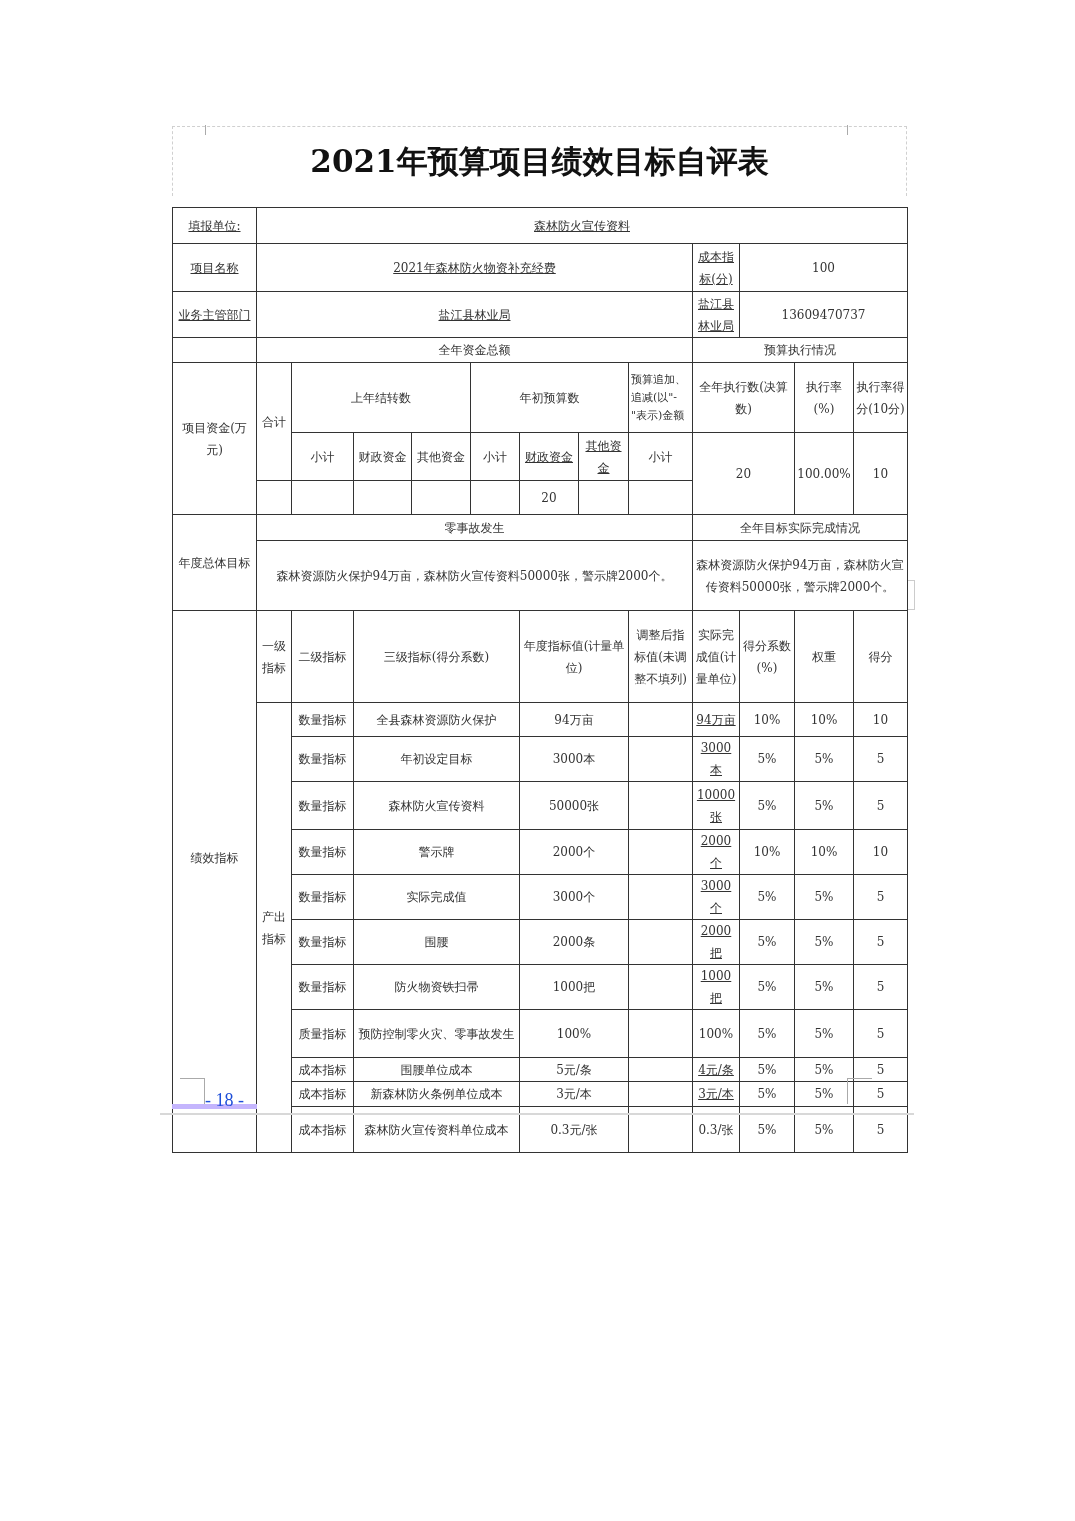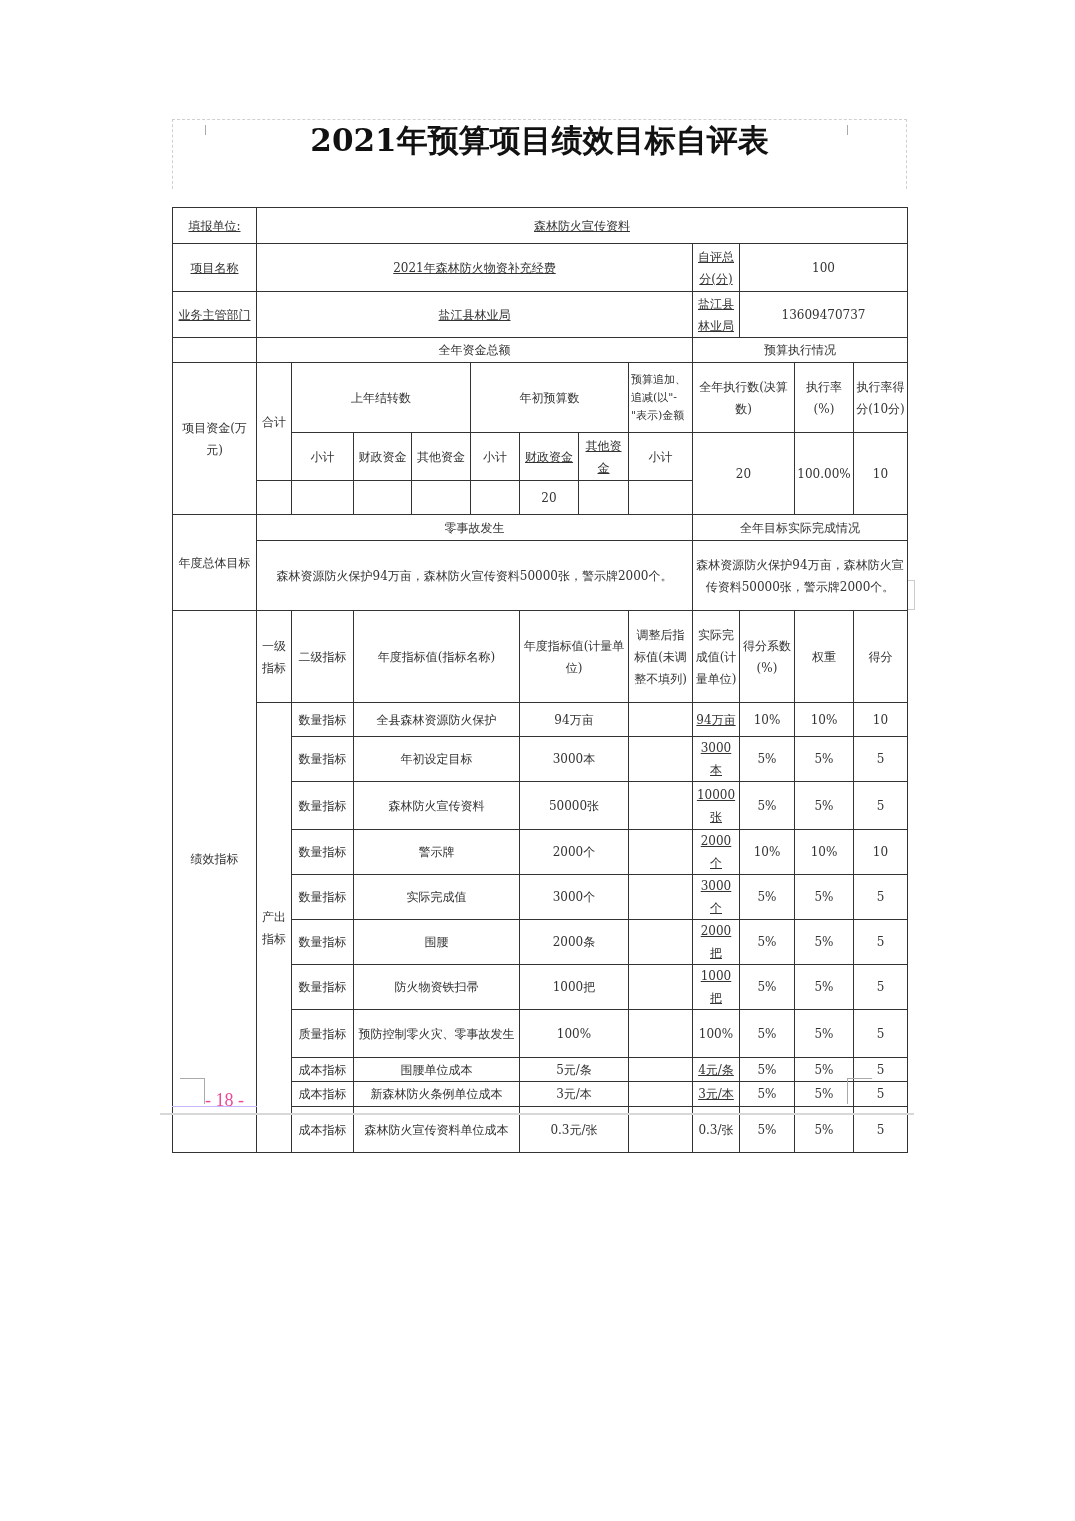--- a/index.html
+++ b/index.html
@@ -1,23 +1,23 @@
 <!DOCTYPE html>
 <html><head>
 <meta charset="utf-8">
 <style>
   html, body { margin:0; padding:0; background:#ffffff; }
   body { width:1075px; height:1521px; position:relative; font-family:"DejaVu Serif","Liberation Serif",serif; color:#222; overflow:hidden; }
-  .title-box { position:absolute; left:172px; top:119px; width:735px; height:70px; border:1px dashed #d0d0d0; border-bottom:none; box-sizing:border-box; display:flex; align-items:flex-start; justify-content:center; }
+  .title-box { position:absolute; left:172px; top:126px; width:735px; height:70px; border:1px dashed #d0d0d0; border-bottom:none; box-sizing:border-box; display:flex; align-items:center; justify-content:center; }
   .title { font-family:"DejaVu Serif","Liberation Serif",serif; font-weight:bold; font-size:31px; letter-spacing:0px; color:#111; }
   table.grid { position:absolute; left:172px; top:207px; border-collapse:collapse; table-layout:fixed; font-size:12px; }
   table.grid td { border:1px solid #333; padding:0 2px; line-height:22px; vertical-align:middle; text-align:center; overflow:hidden; color:#333; }
   td.left { text-align:left;text-decoration:underline; }
   .corner { position:absolute; border-color:#aaa; border-style:solid; }
-  .footer-num { position:absolute; left:205px; top:1090px; font-size:18px; color:#ec4899; font-family:"Liberation Serif",serif; }
+  .footer-num { position:absolute; left:205px; top:1090px; font-size:18px; color:#1d4ed8; font-family:"Liberation Serif",serif; }
   .footer-line { position:absolute; left:160px; top:1113px; width:754px; height:2px; background:#d8d8d8; }
   .side-tab { position:absolute; left:908px; top:580px; width:6px; height:28px; border:1px solid #ccc; border-left:none; background:#fff; }
 </style>
 </head>
 <body>
 
 <div class="corner" style="left:160px;top:128px;width:8px;height:8px;border-width:0 0 0 0;"></div>
 <div class="corner" style="left:205px;top:125px;width:1px;height:10px;border-width:0 0 0 1px;"></div>
 <div class="corner" style="left:847px;top:125px;width:1px;height:10px;border-width:0 0 0 1px;"></div>
 
@@ -43,21 +43,21 @@
   </colgroup>
 
   <tbody>
       <tr style="height:36px">
     <td class="left">填报单位:</td>
     <td class="left" colspan="12">森林防火宣传资料</td>
   </tr>
   <tr style="height:48px">
     <td class="left">项目名称</td>
     <td class="left" colspan="8">2021年森林防火物资补充经费</td>
-    <td class="left">自评总分(分)</td>
+    <td class="left">成本指标(分)</td>
     <td colspan="3">100</td>
   </tr>
   <tr style="height:46px">
     <td class="left">业务主管部门</td>
     <td class="left" colspan="8">盐江县林业局</td>
     <td class="left">盐江县林业局</td>
     <td colspan="3">13609470737</td>
   </tr>
 
   <tr style="height:25px">
@@ -102,24 +102,24 @@
     <td rowspan="2">年度总体目标</td>
     <td colspan="8">零事故发生</td>
     <td colspan="4">全年目标实际完成情况</td>
   </tr>
   <tr style="height:70px">
     <td colspan="8">森林资源防火保护94万亩，森林防火宣传资料50000张，警示牌2000个。</td>
     <td colspan="4">森林资源防火保护94万亩，森林防火宣传资料50000张，警示牌2000个。</td>
   </tr>
 
   <tr style="height:92px">
-    <td rowspan="11" style="border-bottom:1px solid #c4b5fd">绩效指标</td>
+    <td rowspan="11" style="border-bottom:5px solid #c4b5fd">绩效指标</td>
     <td>一级指标</td>
     <td>二级指标</td>
-    <td colspan="3">年度指标值(指标名称)</td>
+    <td colspan="3">三级指标(得分系数)</td>
     <td colspan="2">年度指标值(计量单位)</td>
     <td>调整后指标值(未调整不填列)</td>
     <td style="text-align:center">实际完成值(计量单位)</td>
     <td>得分系数(%)</td>
     <td>权重</td>
     <td>得分</td>
   </tr>
 
   <tr style="height:34px">
     <td rowspan="11">产出指标</td>

